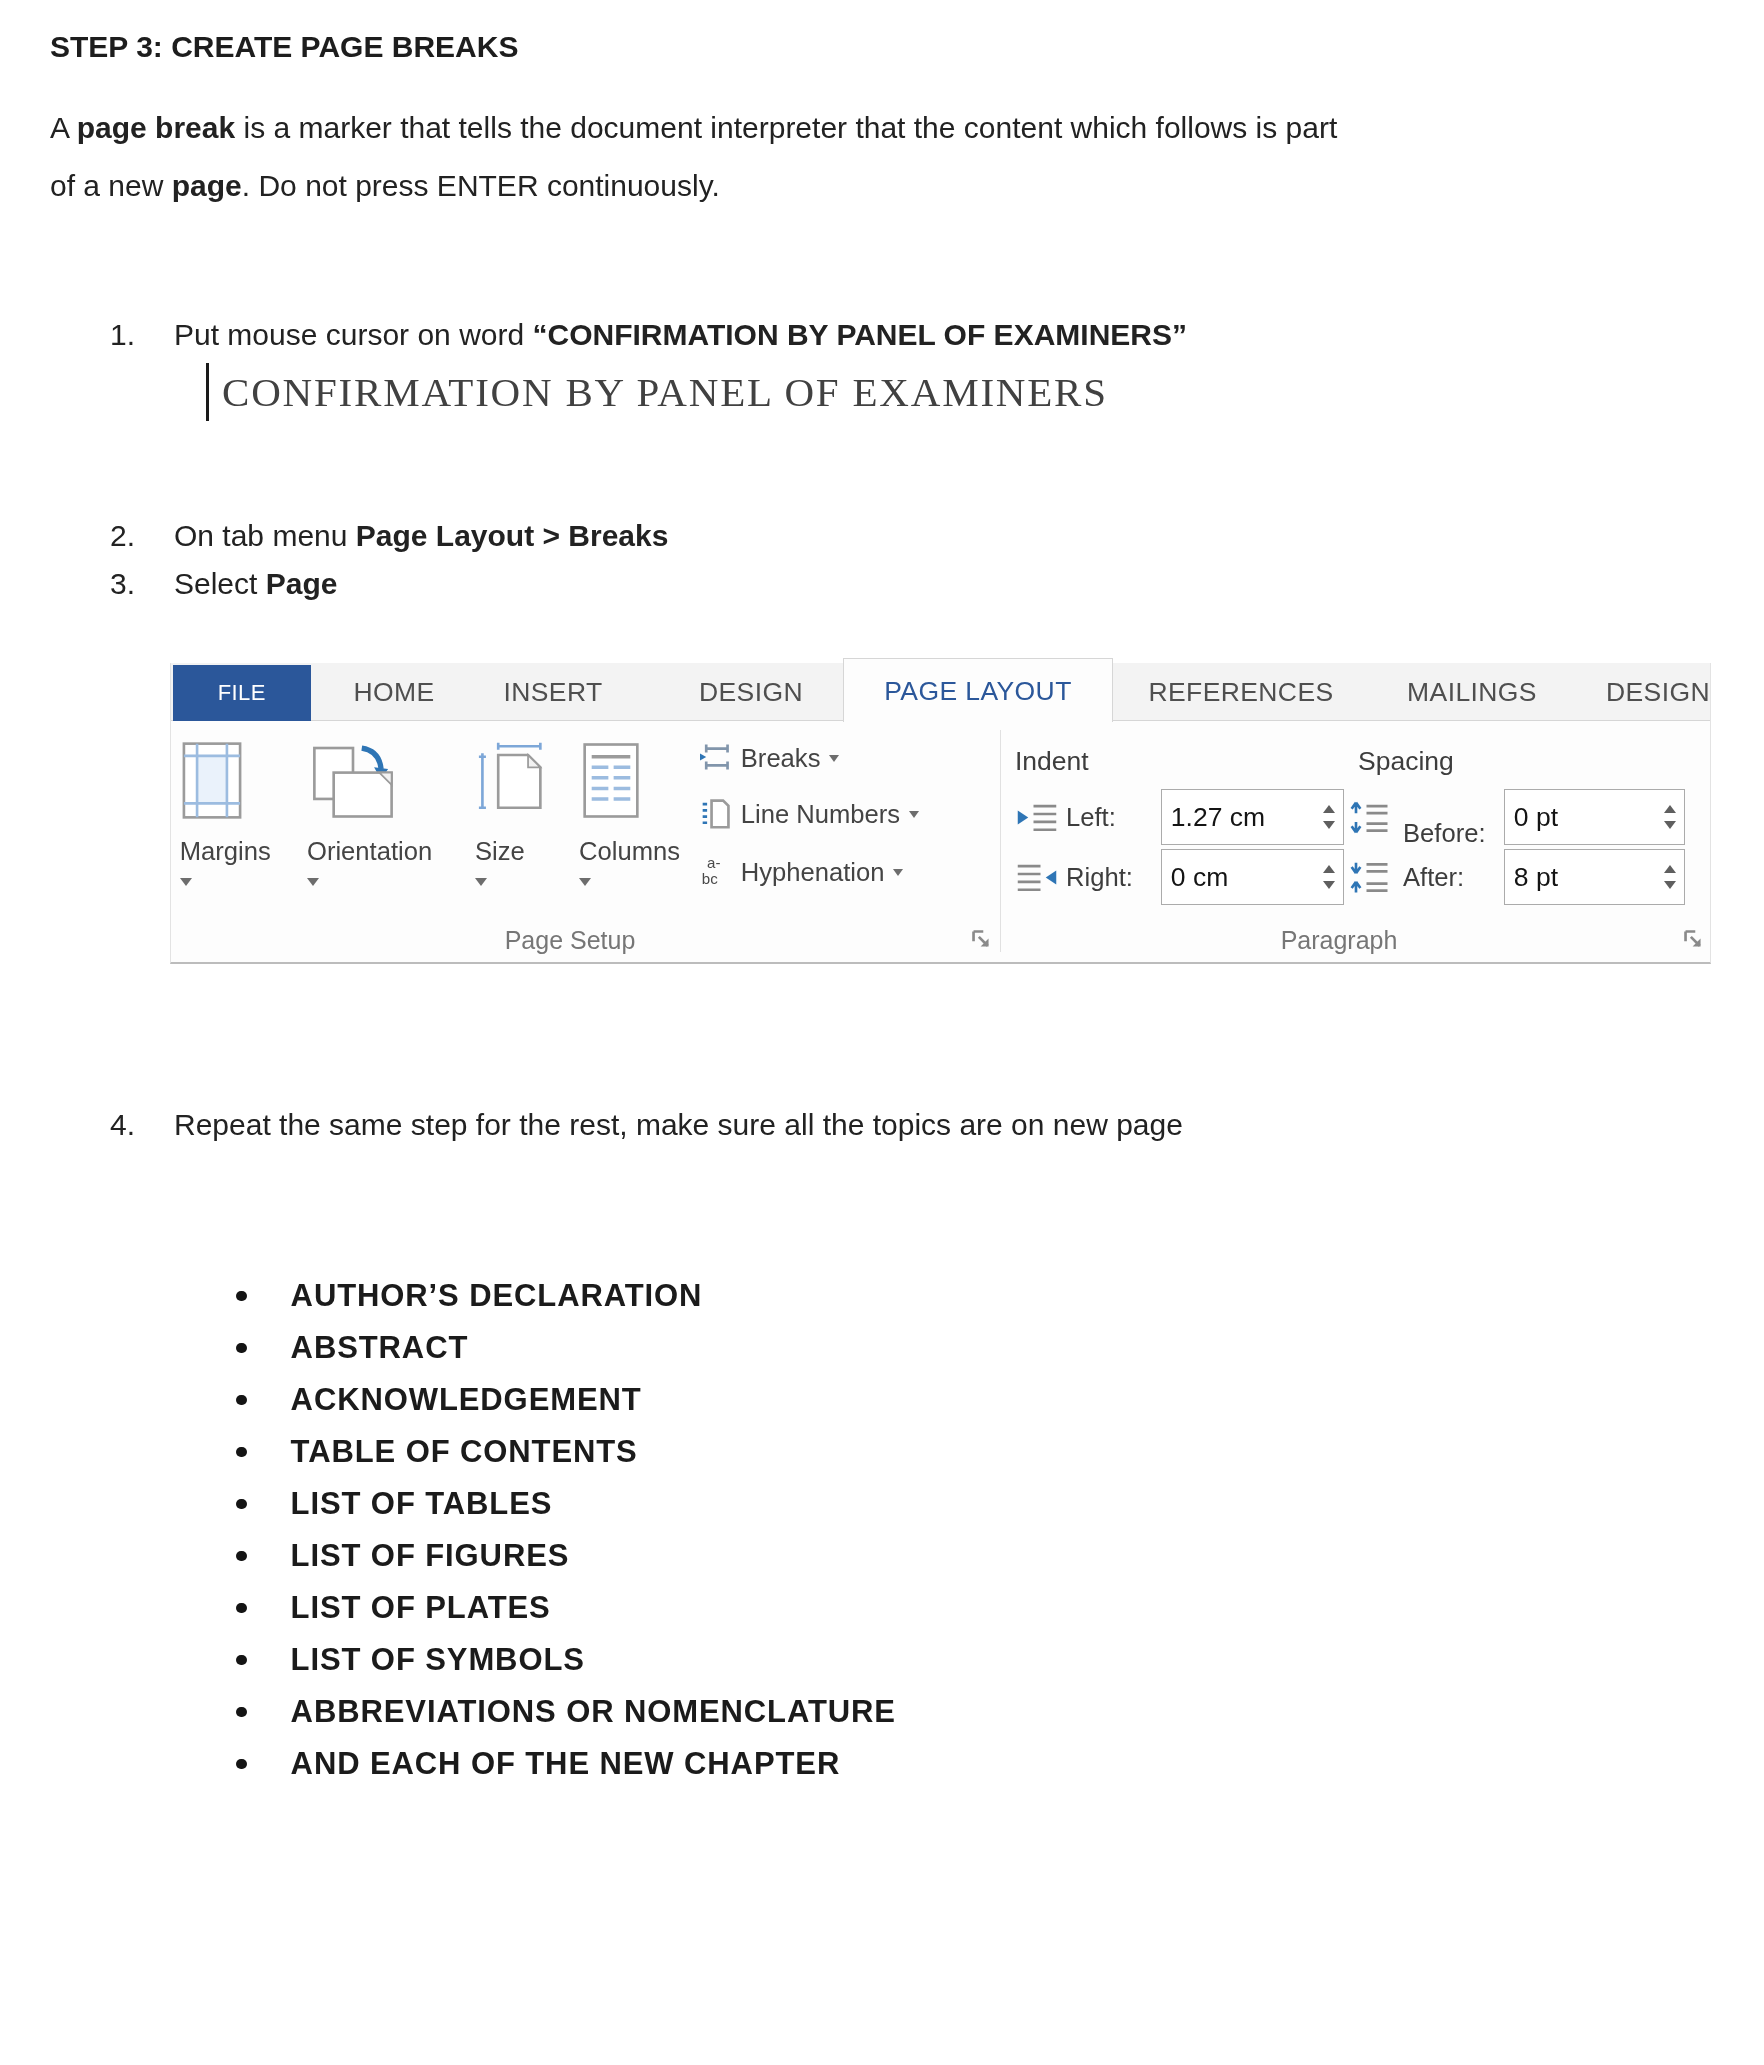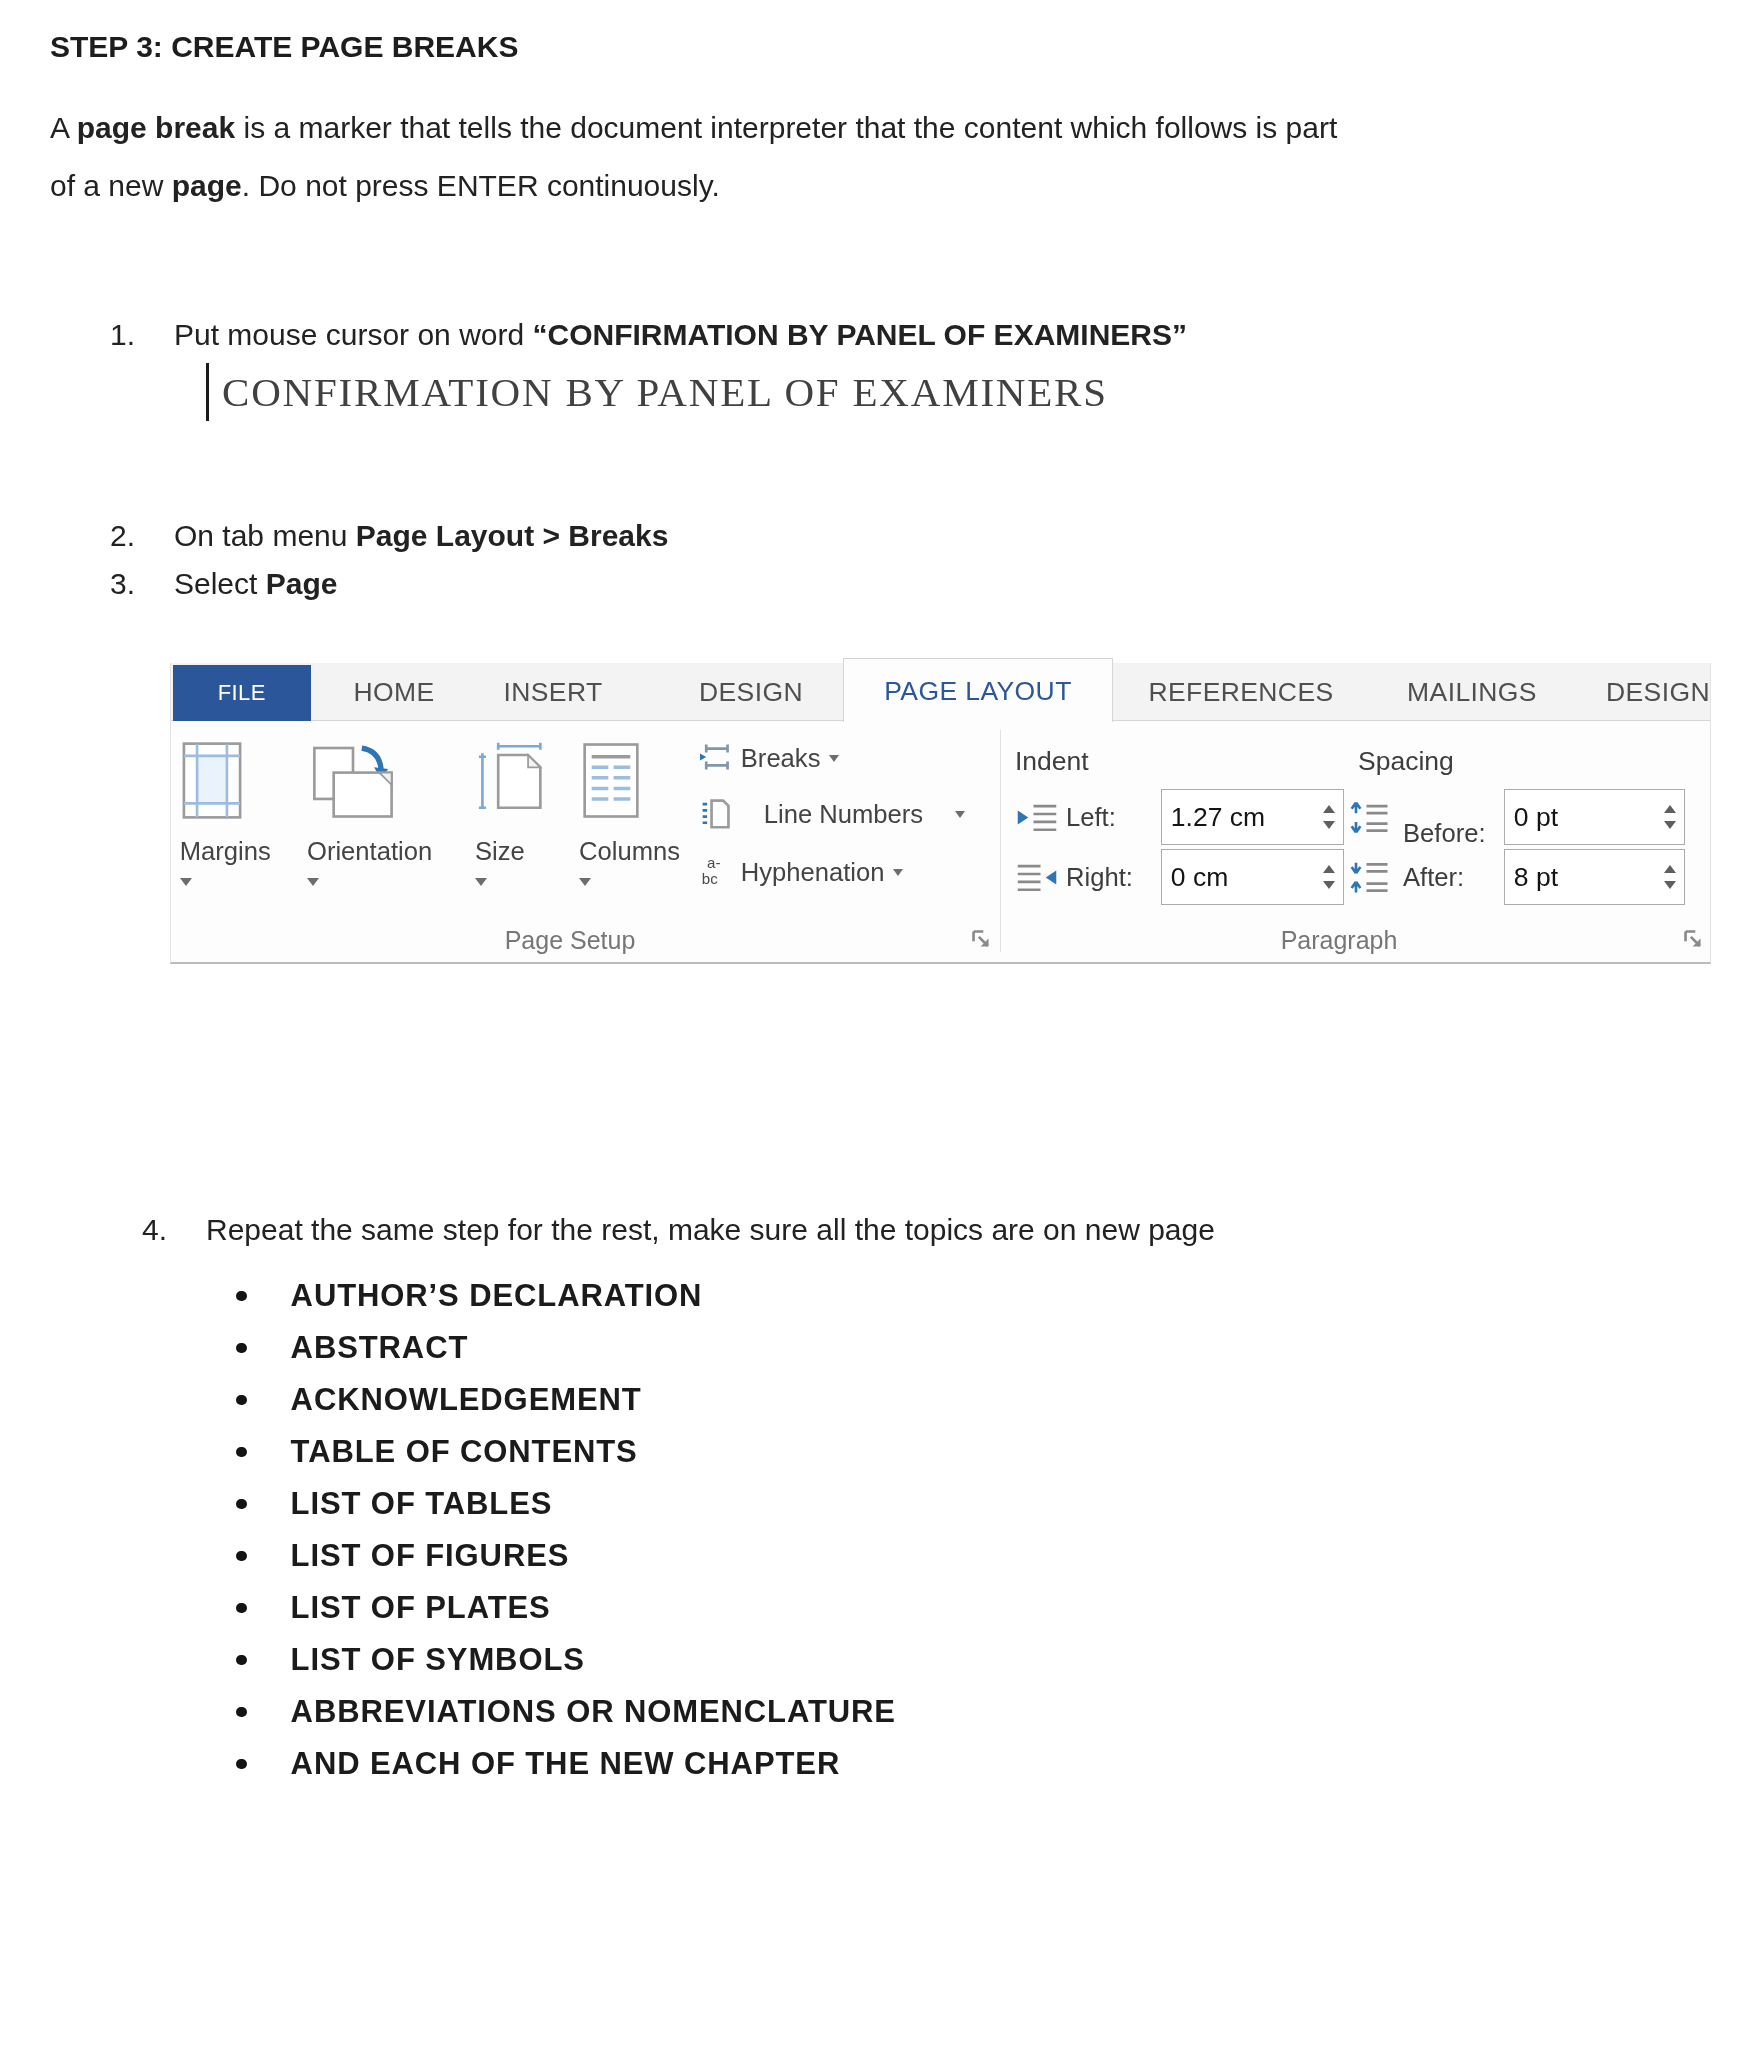--- a/index.html
+++ b/index.html
@@ -152,21 +152,21 @@
         <svg width="32" height="32" viewBox="0 0 36 36">
           <path d="M7 4 V13 M7 8.5 H31 M31 4 V13" stroke="#8195ab" stroke-width="3" fill="none"></path>
           <path d="M7 23 V32 M7 27.5 H31 M31 23 V32" stroke="#8195ab" stroke-width="3" fill="none"></path>
           <path d="M0 14 l7 4 l-7 4 z" fill="#2e75b5"></path>
         </svg>
       </span>
       <span class="lbl">Breaks</span>
       <span class="mini-arrow"></span>
     </div>
 
-    <div class="small-btn" style="top:134px;gap:23px;">
+    <div class="small-btn" style="top:134px;">
       <span>
         <svg width="32" height="32" viewBox="0 0 36 36">
           <path d="M3 8 h5 M3 15 h5 M3 22 h5 M3 29 h5" stroke="#2e75b5" stroke-width="3" fill="none"></path>
           <path d="M13 4 h13 l6 6 v24 h-19 z" fill="#ffffff" stroke="#9b9b9b" stroke-width="3"></path>
         </svg>
       </span>
       <span class="lbl">Line Numbers</span>
       <span class="mini-arrow"></span>
     </div>
 
@@ -262,21 +262,21 @@
     <span class="grp-label" style="left:1168px;">Paragraph</span>
     <span class="launcher" style="left:1511px;">
       <svg width="23" height="23" viewBox="0 0 26 26">
         <path d="M4 4 H15 M4 4 V15" stroke="#8a8a8a" stroke-width="3" fill="none"></path>
         <path d="M10 10 L20 20" stroke="#8a8a8a" stroke-width="3" fill="none"></path>
         <path d="M21 12 V21 H12 z" fill="#8a8a8a"></path>
       </svg>
     </span>
   </div>
 
-  <div class="step" style="top:1213px;margin-left:32px;"><span class="num">4.</span><span>Repeat the same step for the rest, make sure all the topics are on new page</span><span class="b"></span></div>
+  <div class="step" style="top:1108px;"><span class="num">4.</span><span>Repeat the same step for the rest, make sure all the topics are on new page</span><span class="b"></span></div>
 
   <ul class="bullets">
     <li>
         <span class="dot"></span>
         <span class="bullet-label">AUTHOR’S DECLARATION</span>
       </li>
     <li>
         <span class="dot"></span>
         <span class="bullet-label">ABSTRACT</span>
       </li>

